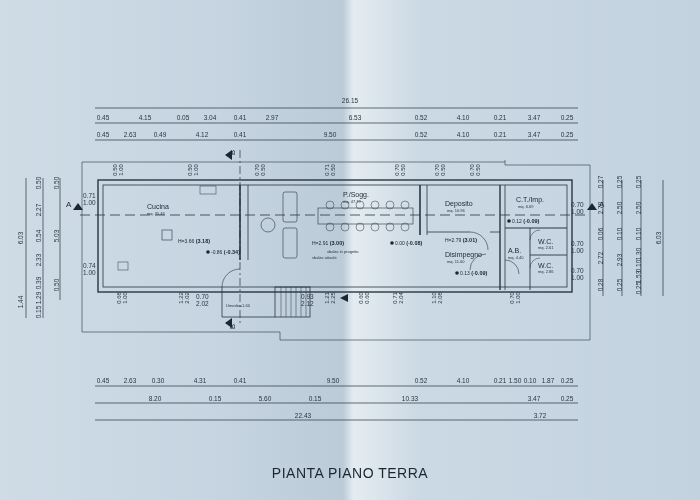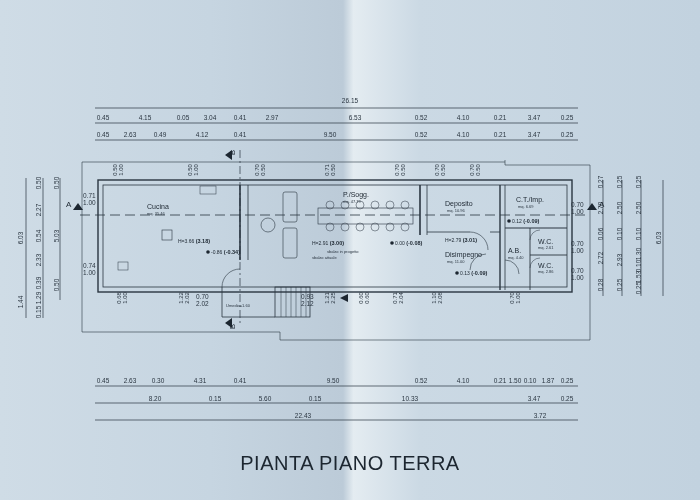--- a/index.html
+++ b/index.html
@@ -12,21 +12,21 @@
   svg { position:absolute; left:0; top:0; }
   .dim { position:absolute; font-size:6.5px; color:#2a3540; white-space:nowrap; transform:translateX(-50%); }
   .vdim { position:absolute; font-size:6.5px; color:#2a3540; white-space:nowrap; transform:translate(-50%,-50%) rotate(-90deg); }
   .room-label { position:absolute; font-size:7px; color:#1c2630; white-space:nowrap; }
   .room-area { position:absolute; font-size:4px; color:#2a3540; white-space:nowrap; }
   .lvl { position:absolute; font-size:5px; color:#1c2630; white-space:nowrap; }
   .lvl b { font-size:5.5px; }
   .win { position:absolute; font-size:6px; line-height:6px; color:#2a3540; transform:translate(-50%,-50%) rotate(-90deg); text-align:center; white-space:nowrap; }
   .winh { position:absolute; font-size:6.5px; line-height:7px; color:#2a3540; white-space:nowrap; }
   .sect { position:absolute; font-size:8px; color:#1c2630; }
-  .title { position:absolute; left:0; width:700px; top:452px; text-align:center; font-size:20px; letter-spacing:0.5px; color:#1c2630; }
+  .title { position:absolute; left:0; width:700px; top:465px; text-align:center; font-size:14px; letter-spacing:0.5px; color:#1c2630; }
 </style>
 </head>
 <body>
 
 <div class="sheet">
 
 <svg width="700" height="500" viewBox="0 0 700 500">
   <g stroke="#2a3540" fill="none" stroke-width="0.7">
 
     <line x1="95" y1="108" x2="578" y2="108"></line>

